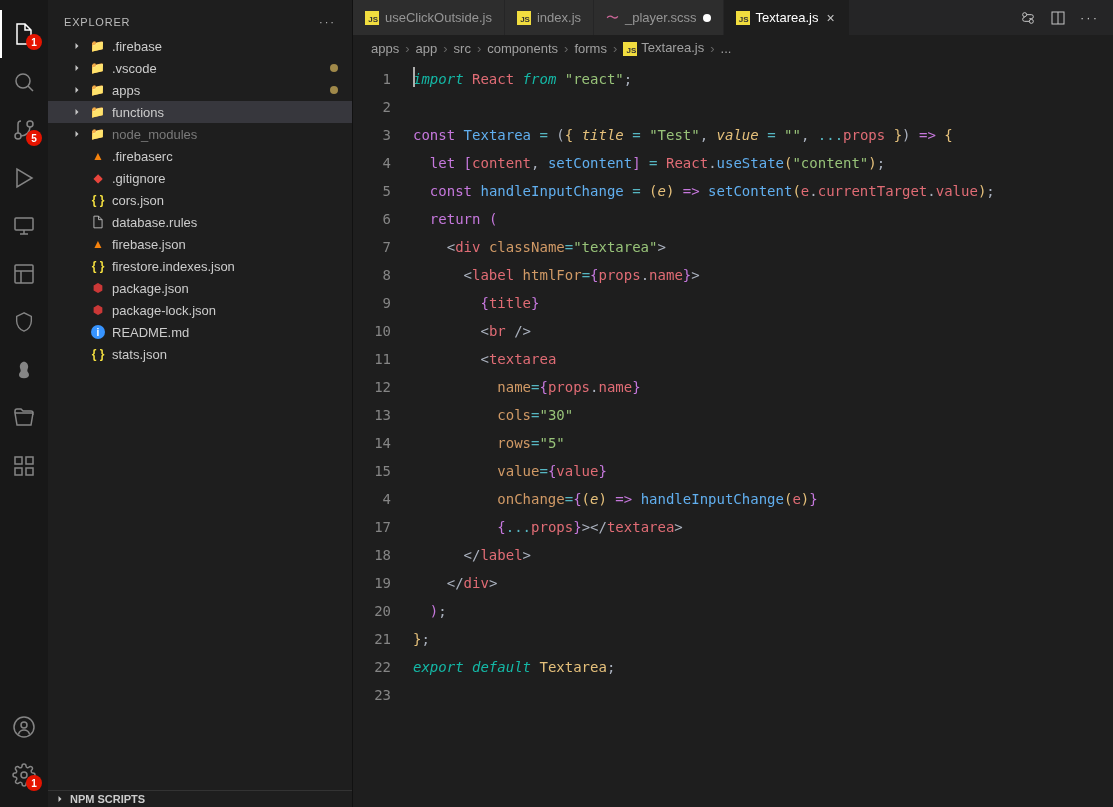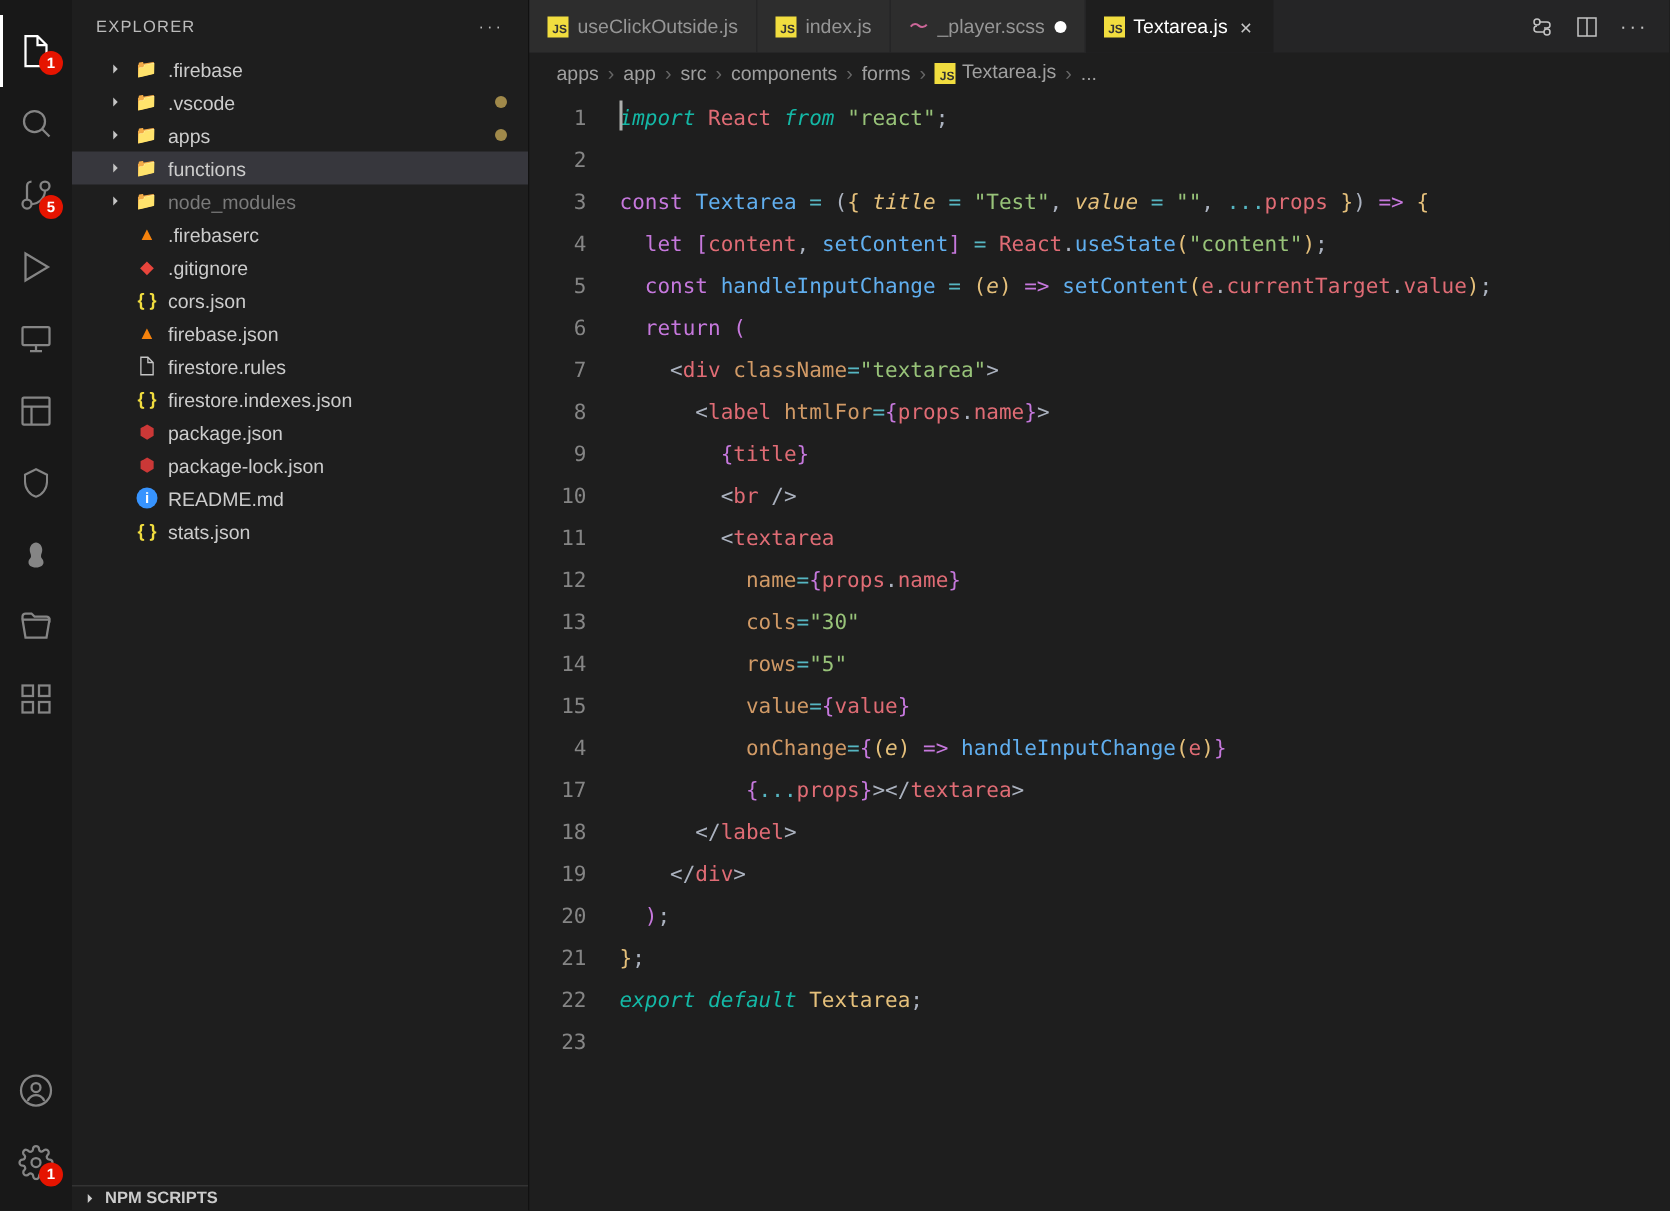--- a/index.html
+++ b/index.html
@@ -15,21 +15,21 @@
 .activity-bar .ab-icon.active { color:#fff; }
 .activity-bar .ab-icon.active::before { content:""; position:absolute; left:0; top:0; bottom:0; width:2px; background:#fff; }
 .activity-bar .spacer { flex:1; }
 .badge {
   position:absolute; bottom:8px; right:6px;
   background:#e51400; color:#fff; font-size:10px; font-weight:600;
   border-radius:10px; min-width:16px; height:16px; display:flex;
   align-items:center; justify-content:center; padding:0 4px;
 }
 .sidebar { width:305px; background:#1e1e1e; display:flex; flex-direction:column; border-right:1px solid #111; }
-.sidebar-header { display:flex; align-items:center; justify-content:space-between; padding:0 16px; height:35px; color:#bbb; font-size:11px; letter-spacing:0.8px; }
+.sidebar-header { display:flex; justify-content:space-between; padding:16px 16px; height:35px; color:#bbb; font-size:11px; letter-spacing:0.8px; }
 .section-header { display:flex; align-items:center; gap:4px; padding:2px 4px 2px 6px; font-size:11px; font-weight:700; color:#ccc; cursor:pointer; }
 .tree { flex:1; overflow:auto; }
 .tree-row { display:flex; align-items:center; height:22px; padding-left:14px; gap:6px; color:#ccc; cursor:pointer; white-space:nowrap; }
 .tree-row.selected { background:#37373d; }
 .tree-row .twisty { width:14px; display:inline-flex; justify-content:center; color:#c5c5c5; }
 .tree-row .twisty.hidden { visibility:hidden; }
 .tree-row .fico { width:16px; height:16px; display:inline-flex; align-items:center; justify-content:center; font-size:12px; }
 .tree-row .name { font-size:13px; }
 .tree-row .dot { margin-left:auto; margin-right:14px; width:8px; height:8px; border-radius:50%; background:#a0894a; }
 .folder-ico { color:#c09553; }
@@ -213,31 +213,31 @@
         <span class="fico git-ico">◆</span>
         <span class="name">.gitignore</span>
       </div>
       <div class="tree-row" style="padding-left: 22px;">
         <span class="twisty hidden"></span>
         <span class="fico json-braces">{ }</span>
         <span class="name">cors.json</span>
       </div>
       <div class="tree-row" style="padding-left: 22px;">
         <span class="twisty hidden"></span>
-        <span class="fico firebase-ico">▲</span>
-        <span class="name">firebase.json</span>
-      </div>
-      <div class="tree-row" style="padding-left: 22px;">
-        <span class="twisty hidden"></span>
         <span class="fico file-ico">
           <svg width="14" height="14" viewBox="0 0 24 24" fill="none" stroke="currentColor" stroke-width="1.5">
             <path d="M13 2H5v20h14V8l-6-6zM13 2v6h6"></path>
           </svg>
         </span>
-        <span class="name">firestore.rules</span>
+        <span class="name">database.rules</span>
+      </div>
+      <div class="tree-row" style="padding-left: 22px;">
+        <span class="twisty hidden"></span>
+        <span class="fico firebase-ico">▲</span>
+        <span class="name">firebase.json</span>
       </div>
       <div class="tree-row" style="padding-left: 22px;">
         <span class="twisty hidden"></span>
         <span class="fico json-braces">{ }</span>
         <span class="name">firestore.indexes.json</span>
       </div>
       <div class="tree-row" style="padding-left: 22px;">
         <span class="twisty hidden"></span>
         <span class="fico" style="color:#cb3837;">⬢</span>
         <span class="name">package.json</span>

